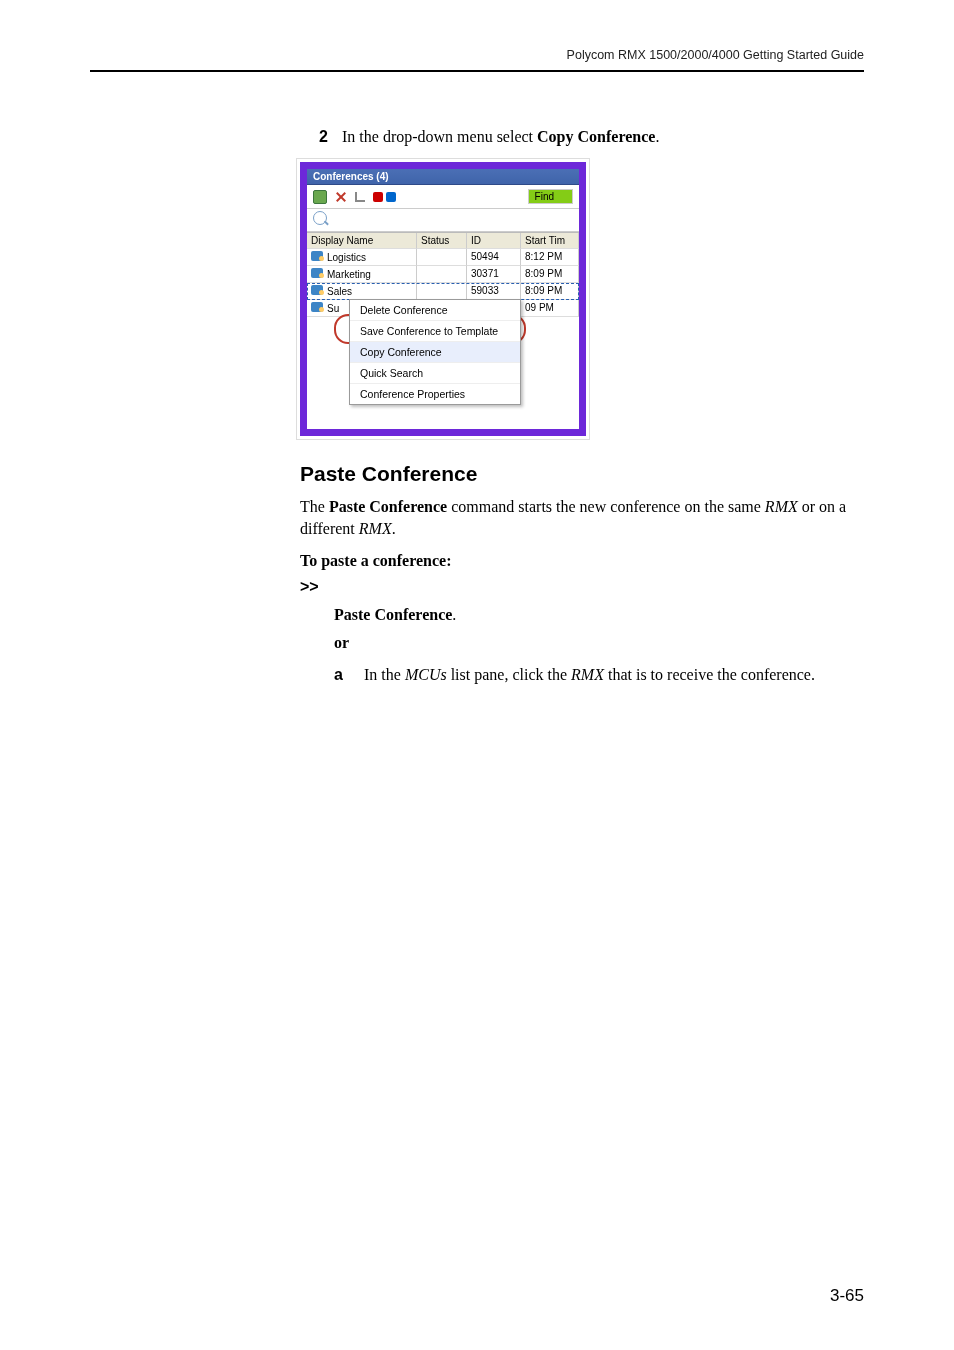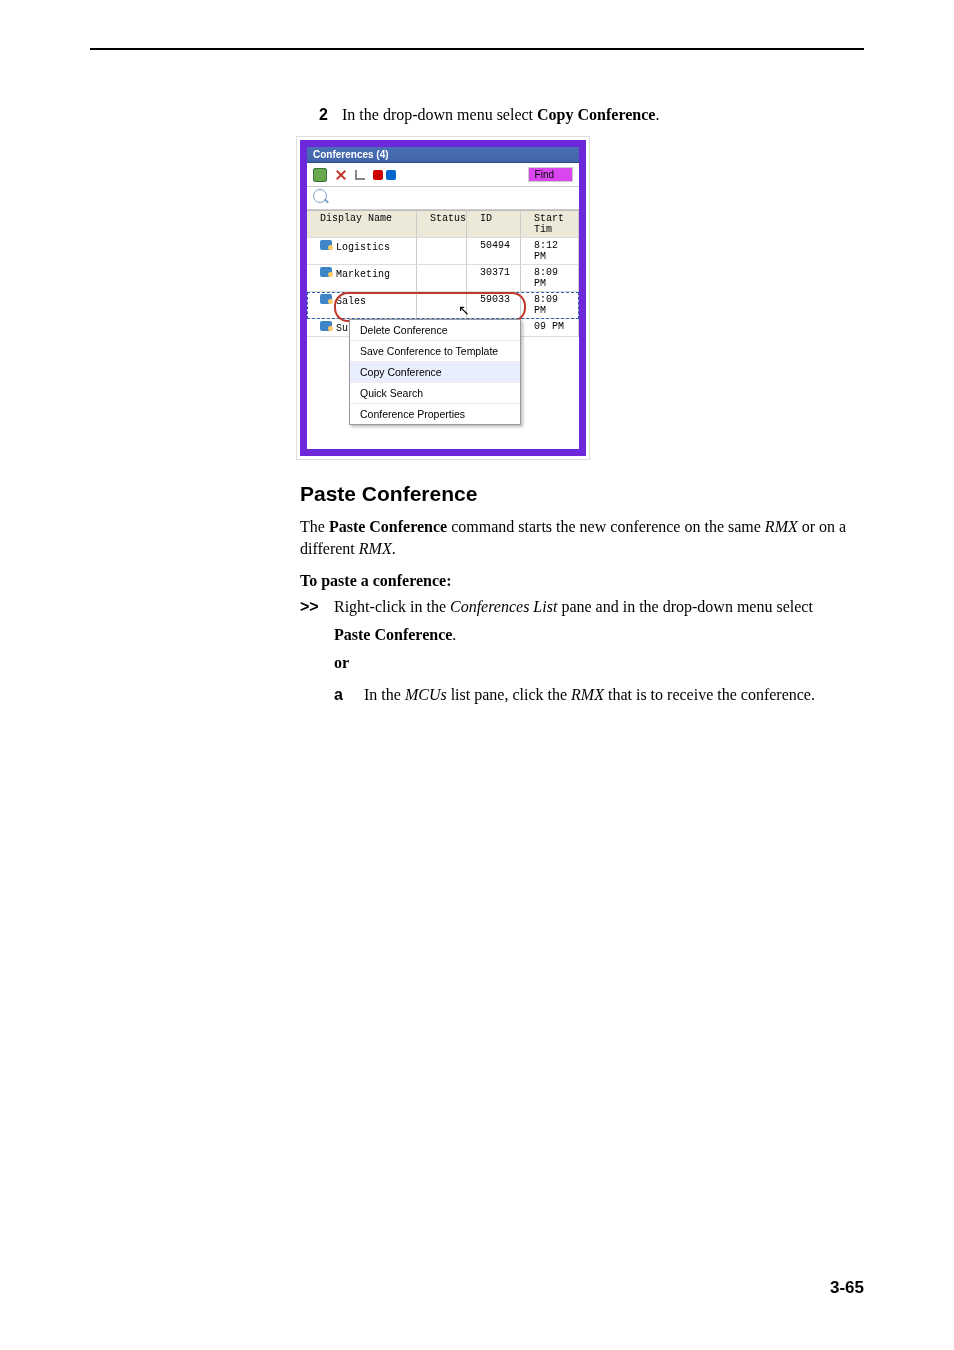--- a/index.html
+++ b/index.html
@@ -75,30 +75,30 @@
   .ico-new { background:#6aa84f; border:1px solid #3c763d; border-radius:2px;}
   .ico-del { position:relative; }
   .ico-del:before, .ico-del:after{
     content:""; position:absolute; left:0; top:5px; width:12px; height:2px; background:#c0392b;
   }
   .ico-del:before{ transform:rotate(45deg);}
   .ico-del:after{ transform:rotate(-45deg);}
   .pair-sq { display:inline-flex; gap:3px;}
   .sq-r{ width:10px;height:10px;background:#c00;border-radius:2px;}
   .sq-b{ width:10px;height:10px;background:#06c;border-radius:2px;}
-  .find-lbl{ margin-left:auto; background:#d946ef; border:1px solid #ccc; padding:1px 18px 1px 6px; font-size:10px;}
+  .find-lbl{ margin-left:auto; background:#84cc16; border:1px solid #ccc; padding:1px 18px 1px 6px; font-size:10px;}
   .shot-toolbar2{ padding:2px 6px 4px 6px; border-bottom:1px solid #ccc;}
   .mag { width:12px;height:12px;border:1.5px solid #7aa0c8;border-radius:50%;position:relative;display:inline-block;}
   .mag:after{content:"";position:absolute;width:5px;height:1.5px;background:#7aa0c8;left:10px;top:10px;transform:rotate(45deg);}
   .shot-grid{ border-top:1px solid #bbb;}
   .gh, .gr { display:flex; }
   .gh{ background:#ece9d8; font-size:10px; }
   .gh > div, .gr > div{
     border-right:1px solid #ccc; border-bottom:1px solid #ddd;
-    padding:2px 13px; box-sizing:border-box;font-family:Liberation Mono, monospace;
+    padding:2px 4px; box-sizing:border-box;
   }
   .c-name{ width:110px;}
   .c-status{ width:50px;}
   .c-id{ width:54px;}
   .c-start{ flex:1;}
   .row-ico{ width:12px;height:10px;display:inline-block;background:#3d85c6;border-radius:2px;margin-right:4px;position:relative;}
   .row-ico:after{content:"";position:absolute;width:5px;height:5px;background:#fc6;border-radius:50%;left:8px;top:5px;}
   .gr-sel { outline:1.5px dashed #2a5fb0; outline-offset:-1px;}
   .ctx-menu{
     position:relative;
@@ -163,32 +163,33 @@
     margin:10px 0 0 34px;
   }
   .sub-letter .let{
     font-family: Arial, Helvetica, sans-serif;
     font-weight:700;
     width:30px; flex:none;
   }
   .page-num{
     position:absolute;
     right:90px;
-    bottom:52px;
-    font-family: Arial, Helvetica, sans-serif;
-    font-weight:700;
+    bottom:44px;
+    font-family: Arial, Helvetica, sans-serif;
+    font-weight:400;
     font-size:17px;
   }
   .rel{ position:relative;}
   .shot-wrap{ position:relative;}
 </style>
 </head>
 <body>
 
 <div class="page">
+  <div class="running-head">Polycom RMX 1500/2000/4000 Getting Started Guide</div>
   <hr class="rule">
 
   <div class="content">
 
     <div class="step">
       <div class="step-num">2</div>
       <div class="step-text">
         <span>In the drop-down menu select </span><b>Copy Conference</b><span>.</span>
       </div>
     </div>
@@ -259,23 +260,20 @@
     <h2 class="sec">Paste Conference</h2>
 
     <p class="body-para">
       <span>The </span><b>Paste Conference</b><span> command starts the new conference on the same </span><i>RMX</i><span> or on a different </span><i>RMX</i><span>.</span>
     </p>
 
     <div class="subhead">To paste a conference:</div>
 
     <div class="angle-step">
       <div class="chev">&gt;&gt;</div>
-      <div class="indent">
-        <span>Right-click in the </span><i>Conferences List</i><span> pane and in the drop-down menu select</span>
-      </div>
     </div>
     <div class="para-block">
       <b>Paste Conference</b><span>.</span>
     </div>
     <div class="para-block" style="margin-top:6px;">
       <b>or</b>
     </div>
 
     <div class="sub-letter">
       <div class="let">a</div>

